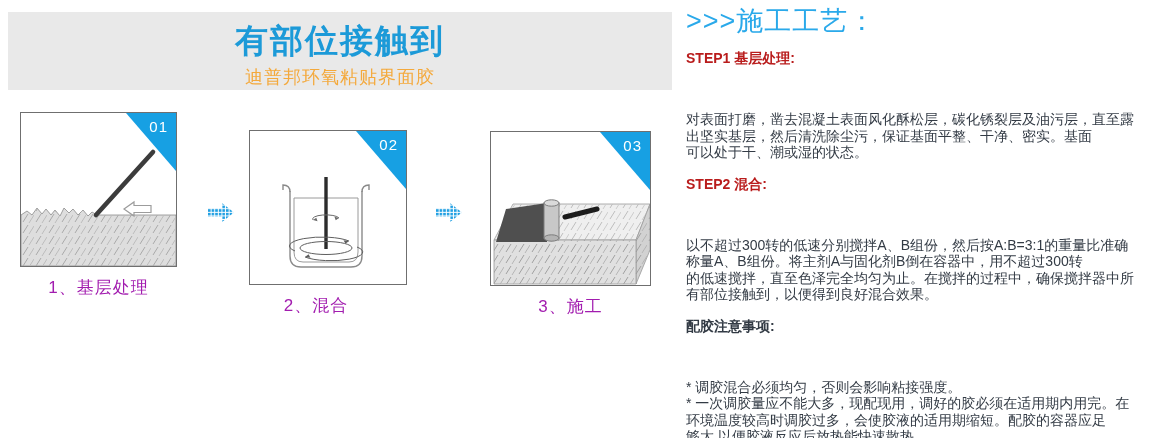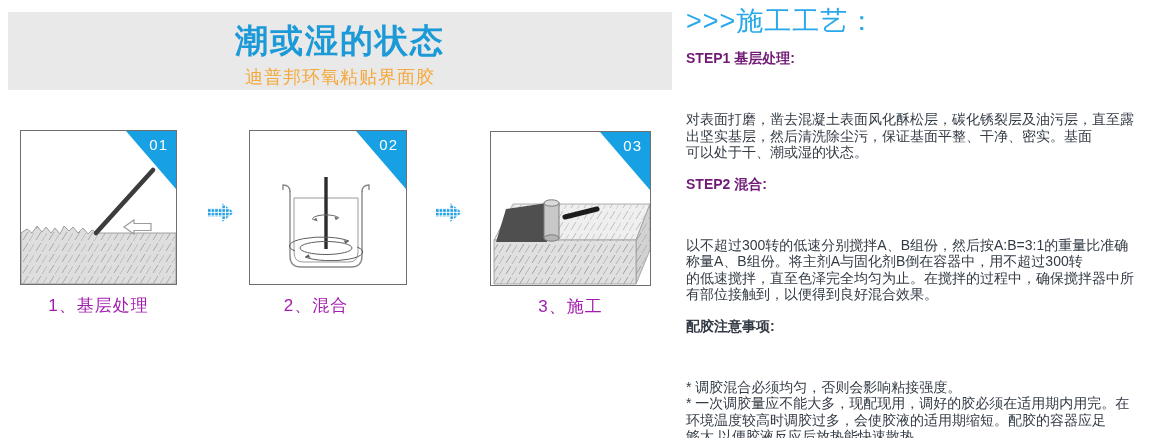--- a/index.html
+++ b/index.html
@@ -48,39 +48,39 @@
 
   
   .article {
     position:absolute; left:686px; top:5px; width:474px;
   }
   .article-title {
     font-size:27px; line-height:32px; color:#2aa9ea; font-weight:500;
     letter-spacing:1px; margin-bottom:13px; white-space:nowrap;
   }
   .sec { margin-bottom:15px; }
-  .sec-heading { font-size:14px; line-height:17px; font-weight:bold; color:#701a75; }
+  .sec-heading { font-size:14px; line-height:17px; font-weight:bold; color:#b91c1c; }
   .sec-heading.note { color:#333b45; }
   .sec-body {
     font-size:14px; line-height:16.5px; color:#333b45;
     white-space:pre-line;
     margin-top:44px;
   }
 </style>
 </head>
 <body>
 
 <div class="page">
 
   <div class="banner">
-    <div class="banner-title">潮或湿的状态</div>
+    <div class="banner-title">有部位接触到</div>
     <div class="banner-subtitle">迪普邦环氧粘贴界面胶</div>
   </div>
 
-  <div class="step-unit" style="left:20px; top:130px; width:157px;">
+  <div class="step-unit" style="left:20px; top:112px; width:157px;">
     <div class="step-box">
       <svg width="155" height="153" viewBox="0 0 155 153">
         <defs>
           <pattern id="g1" width="13" height="11" patternUnits="userSpaceOnUse">
             <path d="M2,10 L7,2" stroke="#a9a9a9" stroke-width="1" fill="none"></path>
             <path d="M8,11 L13,3" stroke="#bcbcbc" stroke-width="1" fill="none"></path>
           </pattern>
         </defs>
         <path d="M0,102 L6,98 L11,102 L16,95 L21,101 L25,96 L30,102 L34,97 L39,103 L43,95 L48,100 L52,96 L57,102 L62,97 L67,103 L71,99 L76,102 L155,102 L155,153 L0,153 Z" fill="#dedede" stroke="#8a8a8a" stroke-width="0.8"></path>
         <path d="M0,102 L6,98 L11,102 L16,95 L21,101 L25,96 L30,102 L34,97 L39,103 L43,95 L48,100 L52,96 L57,102 L62,97 L67,103 L71,99 L76,102 L155,102 L155,153 L0,153 Z" fill="url(#g1)" stroke="none"></path>

